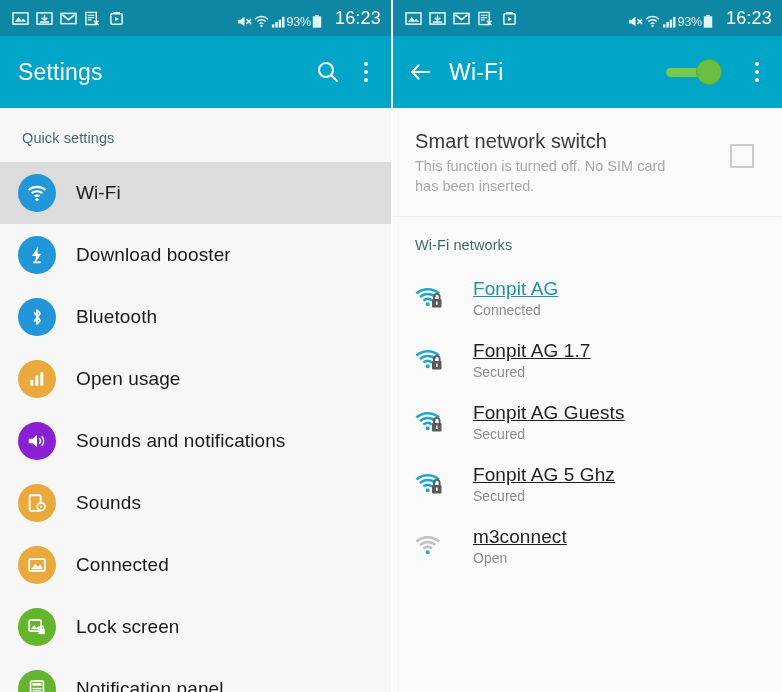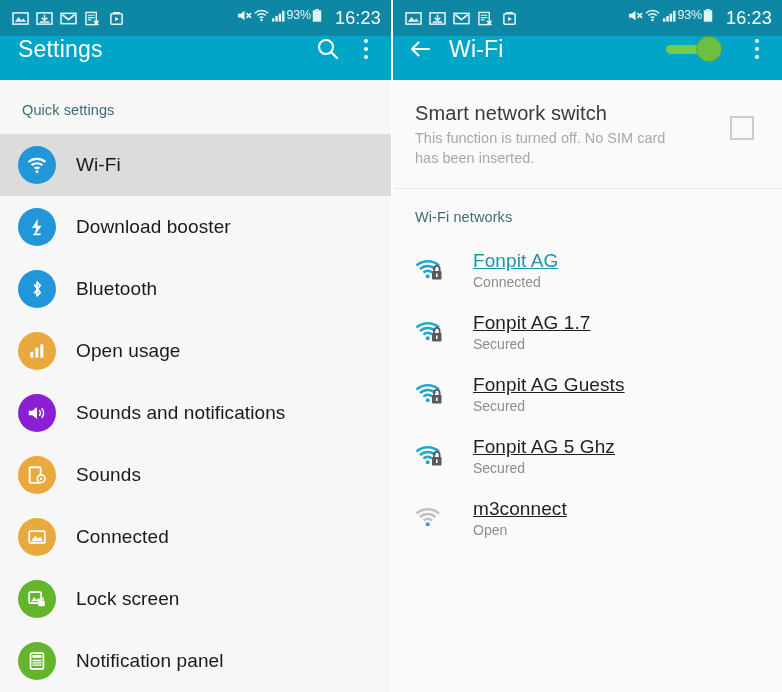--- a/index.html
+++ b/index.html
@@ -14,29 +14,29 @@
   .screen.left  { background: #f7f7f7; }
   .screen.right { background: #fafafa; border-left: 2px solid #ffffff; }
 
   
   .statusbar {
     height: 36px; background: #0d87a4;
     display: flex; align-items: center;
     padding: 0 10px 0 12px; color: #e8f6fa;
   }
   .sb-left { display: flex; align-items: center; gap: 7px; }
-  .sb-right { margin-left: auto; display: flex; align-items: flex-start; }
+  .sb-right { margin-left: auto; display: flex; align-items: flex-end; }
   .sb-ico { width: 17px; height: 15px; display: block; }
   .sb-pct { font-size: 12.5px; letter-spacing: -0.2px; color: #eaf7fb; }
   .sb-time { font-size: 18px; color: #ffffff; letter-spacing: 0.2px; margin-left: 12px; }
 
   
   .appbar {
-    height: 44px; background: #00a5c7;
-    display: flex; align-items: flex-start; padding: 0 14px 0 18px;
+    height: 72px; background: #00a5c7;
+    display: flex; align-items: center; padding: 0 14px 0 18px;
   }
   .appbar.right-bar { padding-left: 14px; }
   .appbar-title { font-size: 23px; color: #ffffff; font-weight: 400; letter-spacing: 0.2px; }
   .appbar-spacer { flex: 1; }
   .search-ico { width: 26px; height: 26px; margin-right: 14px; }
   .back-ico { width: 26px; height: 26px; margin-right: 16px; }
   .kebab { width: 22px; height: 26px; display: flex; flex-direction: column;
            align-items: center; justify-content: center; gap: 3.5px; }
   .kebab i { width: 4.5px; height: 4.5px; border-radius: 50%; background: #ffffff; display: block; }
 

